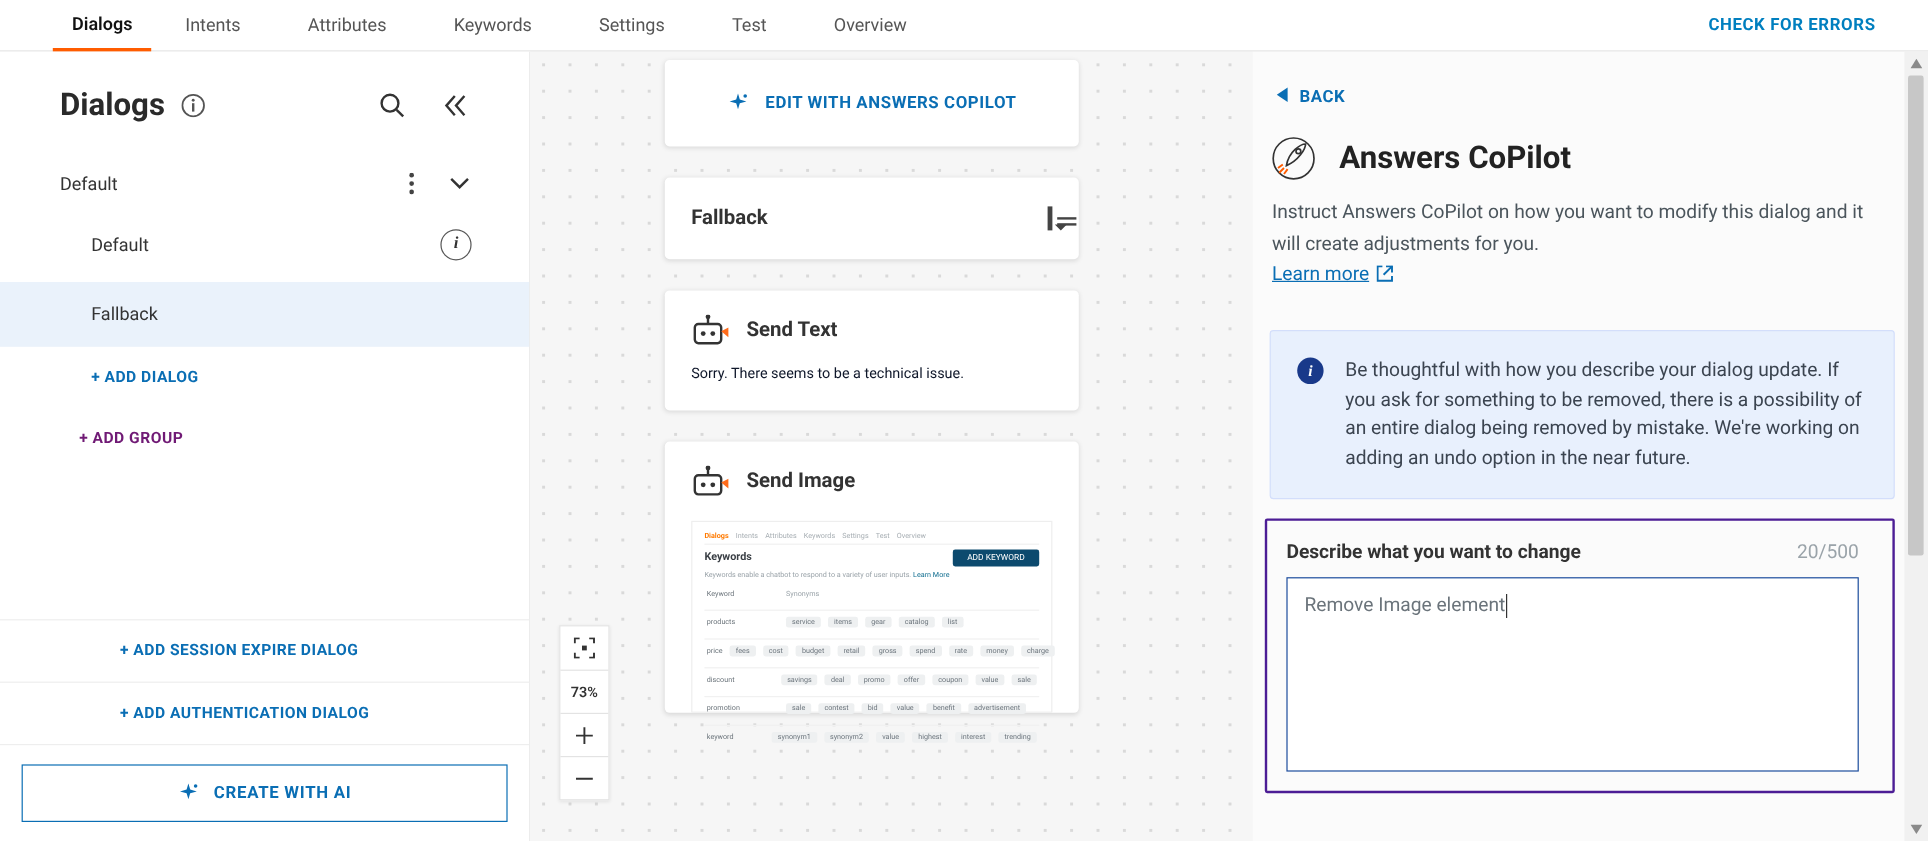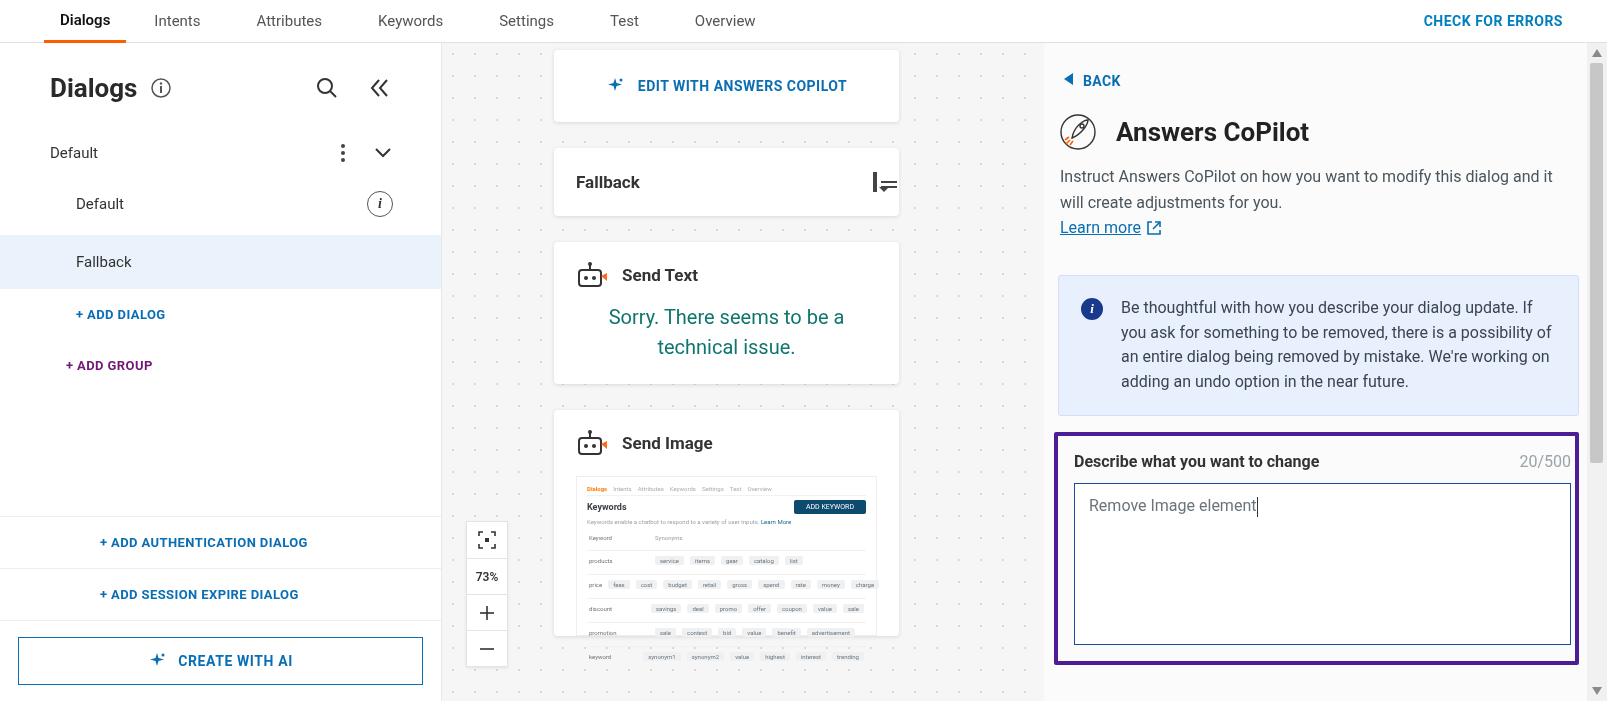--- a/index.html
+++ b/index.html
@@ -131,21 +131,21 @@
   }
   .fallback-card { height:68px; display:flex; align-items:center; padding:0 22px; }
   .fallback-card .title { font-size:17px; font-weight:700; color:#333; flex:1;}
   .chat-icon { width:30px;height:26px;border:2px solid #444; position:relative;}
   .chat-icon::after { content:""; position:absolute; left:6px; top:7px; width:16px; height:2px; background:#444; box-shadow: 0 5px 0 #444;}
   .chat-icon::before { content:""; position:absolute; left:4px; bottom:-7px; width:0;height:0; border:5px solid transparent; border-top-color:#444;}
 
   .send-card .head { display:flex; align-items:center; gap:14px; padding:20px 22px 14px 22px;}
   .send-card .head .title{font-size:17px;font-weight:700;color:#333;}
   .robot-icon{width:32px;height:26px;}
-  .send-card .body{ padding:0 22px 22px 22px; color:#0f766e; font-size:20px; line-height:1.5;text-align:center;}
+  .send-card .body{ padding:0 22px 22px 22px; color:#0f172a; font-size:12px; line-height:1.5;}
   .send-image-preview {
     margin:6px 22px 20px 22px;
     height:160px; background: #fff; border:1px solid #eee;
     padding:8px 10px;
     display:flex; flex-direction:column; gap:4px;
     font-size:6px; color:#9aa3a9;
   }
   .sip-top {display:flex; gap:6px; border-bottom:1px solid #f1f1f1; padding-bottom:3px;}
   .sip-top span{color:#a7aeb3;}
   .sip-top span.o{color:#ff7a00;font-weight:700;}
@@ -179,22 +179,22 @@
   .ext-icon{width:14px;height:14px;}
 
   .info-box{
     margin-top:34px;background:#e8f0fd;border:1px solid #d3defb;border-radius:3px;
     padding:20px 22px; display:flex; gap:18px; color:#3b4450; font-size:16px; line-height:1.55;
   }
   .info-dot{min-width:22px;height:22px;border-radius:50%;background:#19398a;color:#fff;display:flex;align-items:center;justify-content:center;font-weight:700;font-style:italic;font-family:serif;font-size:13px;margin-top:2px;}
 
   .describe-box{
     margin-top:16px; margin-left:-4px;
-    border:4px solid #4c1d95; border-radius:2px;
-    padding:16px 4px 16px 16px;
+    border:2px solid #4c1d95; border-radius:2px;
+    padding:16px 28px 16px 16px;
     position:relative;
     background:#fbfbfb;
   }
   .describe-head{display:flex;align-items:baseline;}
   .describe-label{font-size:16px;font-weight:700;color:#333;}
   .counter{margin-left:auto;color:#9aa3a9;font-size:16px;}
   .desc-input{
     margin-top:12px;border:1.5px solid #1b4b9c;background:#fff;
     height:162px;padding:12px 14px;font-size:16px;color:#6b747b;position:relative;
   }
@@ -274,22 +274,22 @@
       <span class="info-circle">i</span>
     </div>
     <div class="dlg-item selected">
       <span>Fallback</span>
     </div>
 
     <div class="add-link">+ ADD DIALOG</div>
     <div class="add-group">+ ADD GROUP</div>
 
     <div class="sb-bottom">
+      <div class="sb-bottom-row">+ ADD SESSION EXPIRE DIALOG</div>
       <div class="sb-bottom-row">+ ADD AUTHENTICATION DIALOG</div>
-      <div class="sb-bottom-row">+ ADD SESSION EXPIRE DIALOG</div>
       <div class="create-ai-btn">
         <span class="sparkle-icon">
           <svg width="18" height="18" viewBox="0 0 18 18">
               <path d="M9 1 L10.5 6 L16 7.5 L10.5 9 L9 14 L7.5 9 L2 7.5 L7.5 6 Z" fill="#0a6eb4"></path>
               <circle cx="15" cy="3" r="1.5" fill="#0a6eb4"></circle>
             </svg>
         </span>
         <span>CREATE WITH AI</span>
       </div>
     </div>

